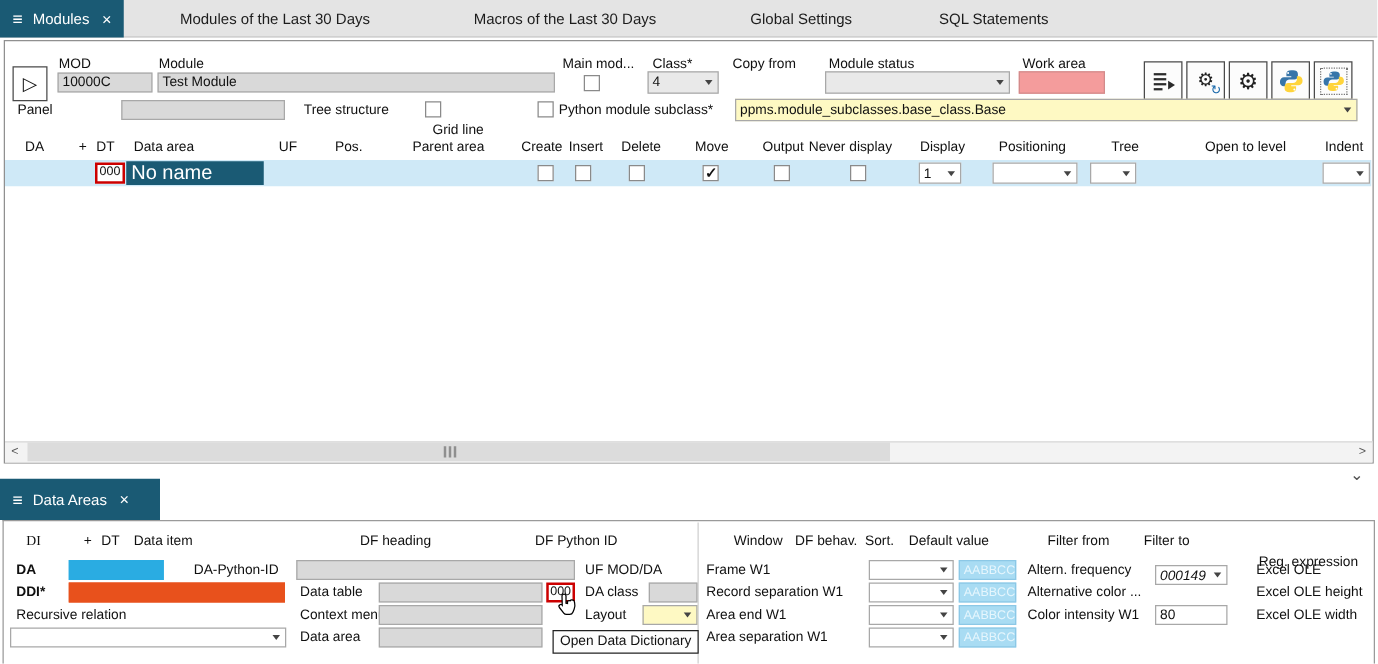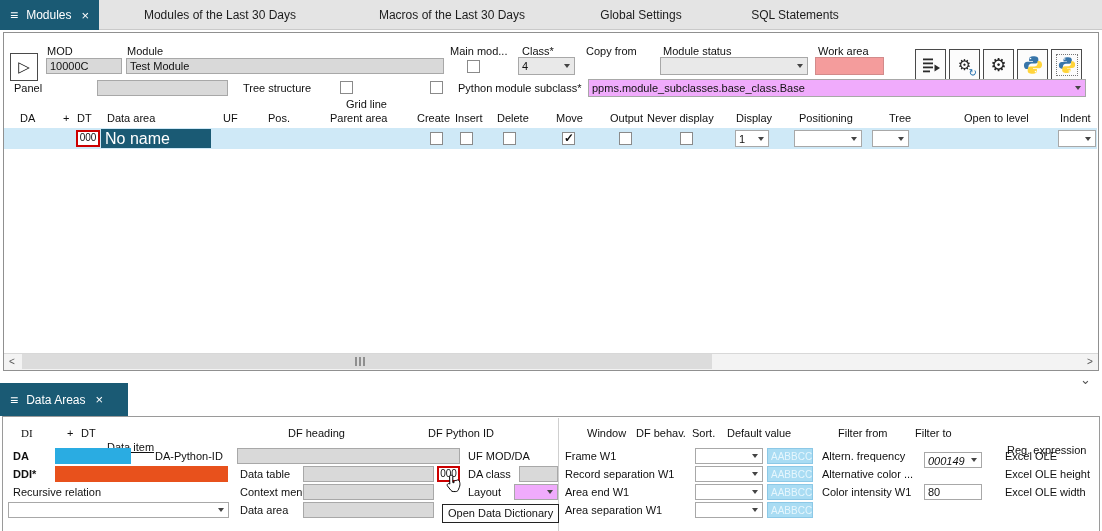--- a/index.html
+++ b/index.html
@@ -26,21 +26,21 @@
   .lbl.b { font-weight:bold; }
   .fld { position:absolute; height:16px; background:#d9d9d9; border:1px solid #a8a8a8; font-size:11px; line-height:13px; padding:1px 3px; overflow:hidden; white-space:nowrap; }
   .fld.white { background:#fff; }
   .fld.pink { background:#f49c9c; border-color:#d28b8b; }
   .fld.blue { background:#2aace2; border-color:#2aace2; }
   .fld.orange { background:#e8511c; border-color:#e8511c; }
   .fld.code { background:#a9dcf3; border-color:#8cc8e6; color:#e6f6fd; text-align:center; font-size:10px; }
   .redcell { position:absolute; background:#fff; border:2px solid var(--red); font-size:10px; text-align:center; line-height:12px; overflow:hidden; }
   .combo { position:absolute; height:18px; background:#e9e9e9; border:1px solid #a8a8a8; font-size:11px; line-height:15px; padding:1px 13px 0 3px; overflow:hidden; white-space:nowrap; }
   .combo.white { background:#fff; }
-  .combo.flat { background:#f0abfc; }
+  .combo.flat { background:#fef9c3; }
   .combo::after { content:""; position:absolute; right:4px; top:50%; transform:translateY(-50%); width:0; height:0; border-left:3.5px solid transparent; border-right:3.5px solid transparent; border-top:4px solid #444; }
   .cb { position:absolute; width:13px; height:13px; background:#fff; border:1px solid #8a8a8a; }
   .cb.checked::after { content:"\2713"; position:absolute; left:1px; top:-2px; font-size:12px; font-weight:bold; color:#111; }
 
   
   .runbtn { position:absolute; left:10px; top:53px; width:28px; height:28px; border:1px solid #4a4a4a; background:#fff; display:flex; align-items:center; justify-content:center; font-size:15px; }
   .tbtn { position:absolute; width:31px; height:31px; top:49px; border:1px solid #4a4a4a; background:#fcfcfc; display:flex; align-items:center; justify-content:center; }
   .gear { font-size:18px; line-height:1; color:#222; }
   .gear.sm { font-size:15px; }
   .sync { position:absolute; right:2px; bottom:1px; font-size:10px; color:#1566a9; line-height:1; }
@@ -142,21 +142,21 @@
       </span>
     </div>
 
     <span class="lbl" style="left:14px;top:82px;">Panel</span>
     <div class="fld" style="left:97px;top:80px;width:131px;"></div>
 
     <span class="lbl" style="left:243px;top:82px;">Tree structure</span>
     <span class="cb" style="left:340px;top:81px;"></span>
     <span class="lbl" style="left:346px;top:82px;margin-top:16px;">Grid line</span>
     <span class="cb" style="left:430px;top:81px;"></span>
-    <span class="lbl" style="left:458px;top:82px;">Python module subclass*</span>
+    <span class="lbl" style="left:447px;top:82px;">Python module subclass*</span>
     <div class="combo flat" style="left:588px;top:79px;width:498px;">ppms.module_subclasses.base_class.Base</div>
   </div>
 
   <div>
     <span class="lbl" style="left:20px;top:112px;">DA</span>
     <span class="lbl" style="left:63px;top:112px;">+</span>
     <span class="lbl" style="left:77px;top:112px;">DT</span>
     <span class="lbl" style="left:107px;top:112px;">Data area</span>
     <span class="lbl" style="left:223px;top:112px;">UF</span>
     <span class="lbl" style="left:268px;top:112px;">Pos.</span>
@@ -212,21 +212,21 @@
     <span class="tab-close">×</span>
   </div>
 
   <div class="detail-box"></div>
   <div class="vsep"></div>
 
   <div>
     <span class="lbl" style="left:21px;top:427px;font-family:Liberation Serif, serif;">DI</span>
     <span class="lbl" style="left:67px;top:427px;">+</span>
     <span class="lbl" style="left:81px;top:427px;">DT</span>
-    <span class="lbl" style="left:107px;top:441px;text-decoration:underline;">Data item</span>
+    <span class="lbl" style="left:107px;top:427px;">Data item</span>
     <span class="lbl" style="left:288px;top:427px;">DF heading</span>
     <span class="lbl" style="left:428px;top:427px;">DF Python ID</span>
     <span class="lbl" style="left:587px;top:427px;">Window</span>
     <span class="lbl" style="left:636px;top:427px;">DF behav.</span>
     <span class="lbl" style="left:692px;top:427px;">Sort.</span>
     <span class="lbl" style="left:727px;top:427px;">Default value</span>
     <span class="lbl" style="left:838px;top:427px;">Filter from</span>
     <span class="lbl" style="left:915px;top:427px;">Filter to</span>
     <span class="lbl" style="left:1007px;top:418px;margin-top:26px;">Reg. expression</span>
   </div>

